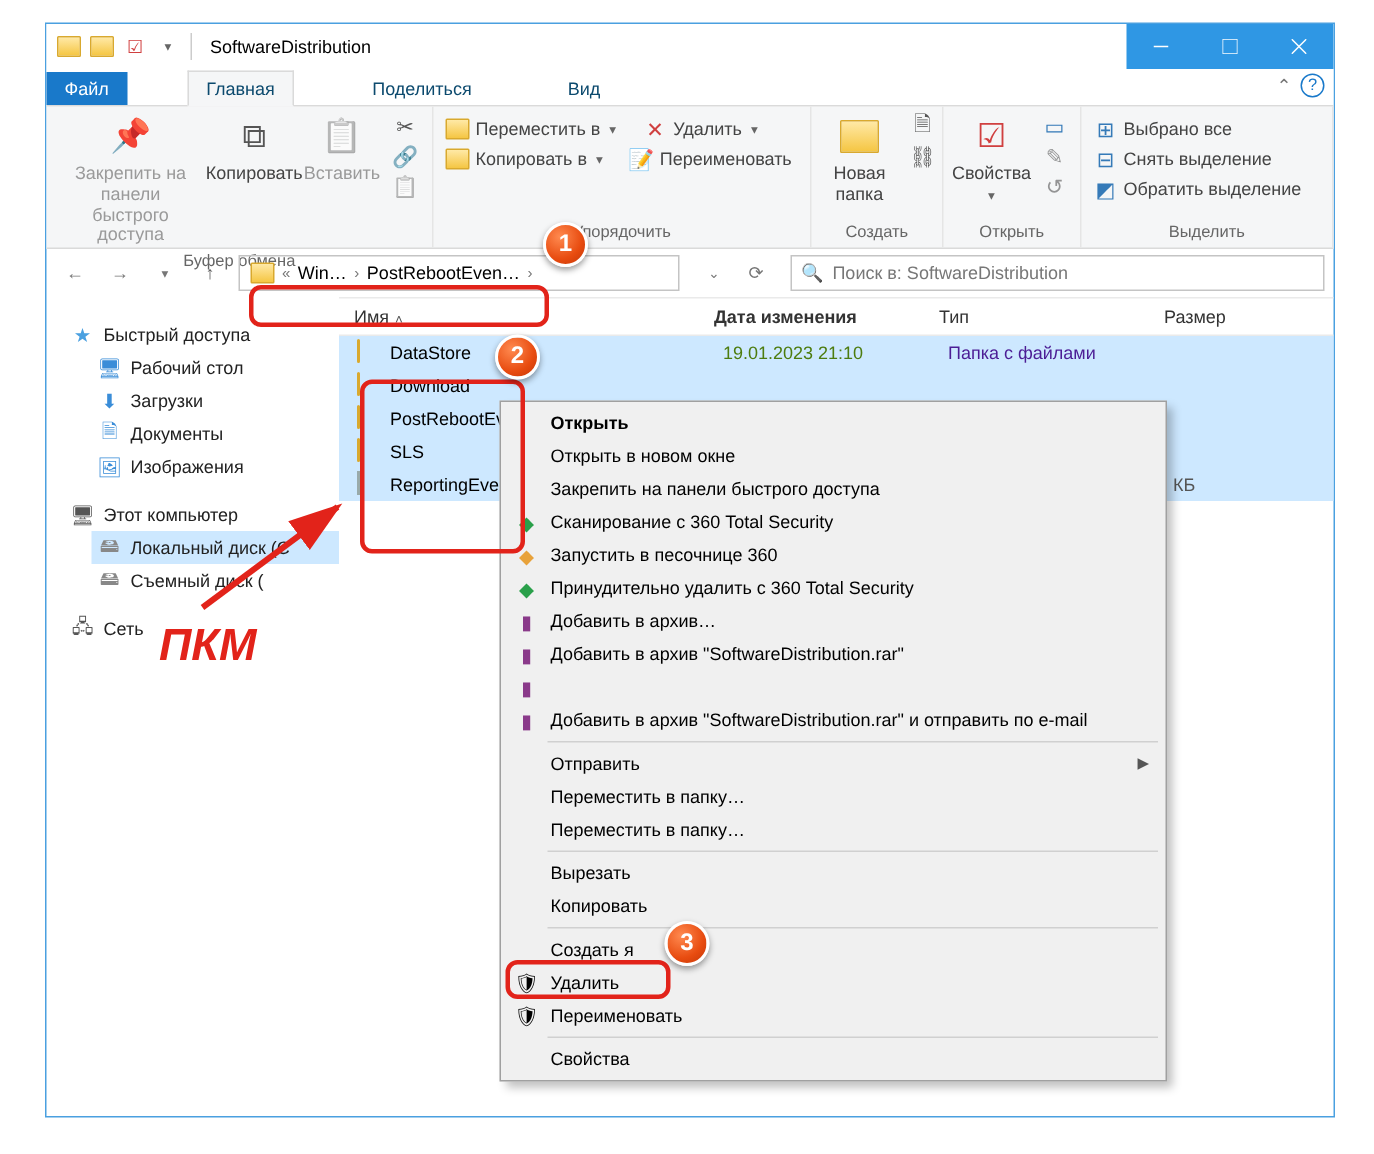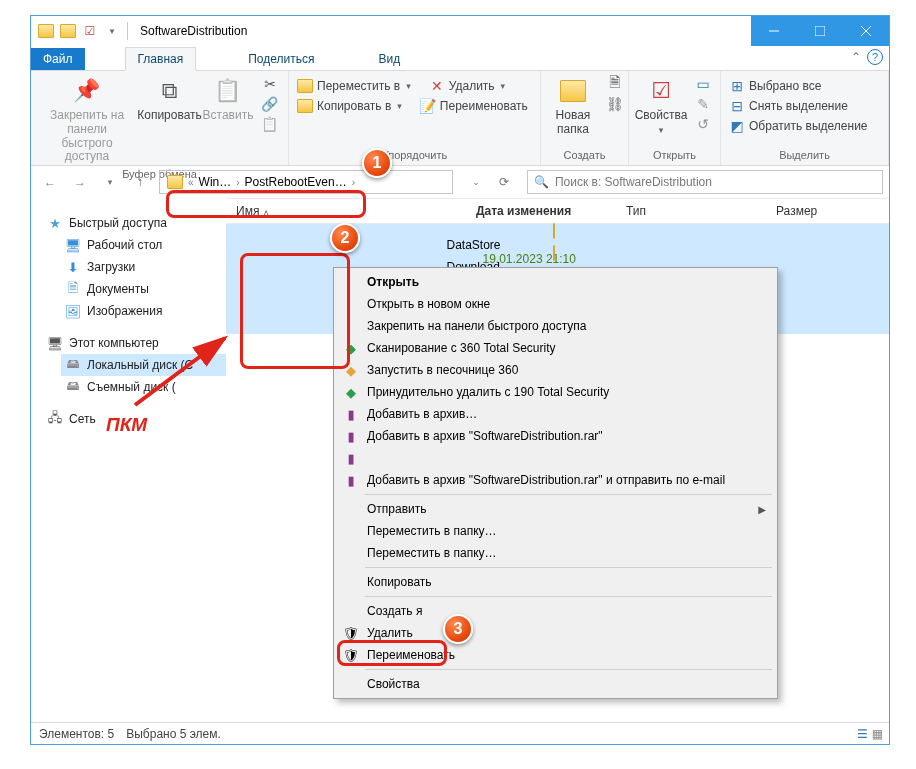--- a/index.html
+++ b/index.html
@@ -61,21 +61,21 @@
 
 .files { flex:1; }
 .col-headers { height:26px; border-top:1px solid #eaeaea; border-bottom:1px solid #eaeaea; display:flex; align-items:center; }
 .col { padding: 0 10px; color:#333; display:flex; align-items:flex-end; gap:4px; }
 .col .sort { font-size:9px; color:#555; }
 .c-name { width: 240px; }
 .c-date { width: 150px; font-weight: bold; }
 .c-type { width: 150px; }
 .c-size { flex:1; }
 .file-row { height:22px; display:flex; align-items:center; }
-.file-row.sel { background:#cde8ff;flex-direction:column; }
+.file-row.sel { background:#cde8ff; }
 .file-row .ico { width:16px; height:16px; margin:0 6px 0 12px; }
 .folder-ico-sm { width:16px; height:14px; background: linear-gradient(#ffe9a6,#f5c643); border:1px solid #d9a92e; border-radius:1px; }
 .txt-ico-sm { width:14px; height:16px; background:#fff; border:1px solid #9aa; position: relative; }
 .txt-ico-sm::before { content:""; position:absolute; left:2px; top:3px; right:2px; height:1px; background:#aab; box-shadow: 0 3px 0 #aab, 0 6px 0 #aab; }
 .file-name { width: 222px; padding-left: 0; }
 .file-date { width: 150px; color:#4d7c0f; }
 .file-type { width: 150px; color:#4c1d95; }
 .file-size { color:#555; }
 
 
@@ -86,21 +86,21 @@
 .ctx { position:absolute; left:333px; top:267px; width:445px; background:#f0f0f0; border:1px solid #a0a0a0; box-shadow: 4px 4px 6px rgba(0,0,0,.25); padding:3px; }
 .ctx-item { display:flex; align-items:center; height:22px; padding:0 18px 0 30px; position:relative; }
 .ctx-item .ico { position:absolute; left:6px; width:16px; height:16px; display:flex; align-items:center; justify-content:center; font-size:13px; }
 .ctx-item .sub { position:absolute; right:8px; font-size:10px; color:#555; }
 .ctx-item.bold { font-weight:600; }
 .ctx-sep { height:1px; background:#d0d0d0; margin:3px 2px 3px 28px; }
 
 
 .annot-box { position:absolute; border:3px solid #e2231a; border-radius:8px; pointer-events:none; }
 .annot-circle { position:absolute; width:30px; height:30px; border-radius:50%; background: radial-gradient(circle at 35% 30%, #ff8a50, #e84c10 60%, #c43607); border:2px solid #fff; box-shadow: 0 2px 4px rgba(0,0,0,.4); color:#fff; font-weight:700; font-size:16px; display:flex; align-items:center; justify-content:center; pointer-events:none; }
-.annot-text { position:absolute; color:#e2231a; font-weight:700; font-size:19px; font-style:italic; pointer-events:none; }
+.annot-text { position:absolute; color:#e2231a; font-weight:700; font-size:30px; font-style:italic; pointer-events:none; }
 .annot-arrow { position:absolute; pointer-events:none; }
 </style>
 </head>
 <body>
 
 <div class="window">
 
   <div class="titlebar">
     <div class="qat">
       <span class="qat-icon">
@@ -380,28 +380,20 @@
             <span class="ico"><span class="txt-ico-sm"></span></span>
             <span class="file-name">ReportingEvents</span>
             <span class="file-date"></span>
             <span class="file-type"></span>
             <span class="file-size">КБ</span>
           </div>
         </div>
     </div>
   </div>
 
-  <div class="statusbar">
-    <span>Элементов: 5</span>
-    <span>Выбрано 5 элем.</span>
-    <div class="right">
-      <span style="color:#357ab8">☰</span>
-      <span style="color:#888">▦</span>
-    </div>
-  </div>
 </div>
 
 <div class="ctx">
   <div class="ctx-item bold">
       <span>Открыть</span>
     </div>
   <div class="ctx-item">
       <span>Открыть в новом окне</span>
     </div>
   <div class="ctx-item">
@@ -410,21 +402,21 @@
   <div class="ctx-item">
       <span class="ico" style="color:#2aa04a">◆</span>
       <span>Сканирование с 360 Total Security</span>
     </div>
   <div class="ctx-item">
       <span class="ico" style="color:#e8a23a">◆</span>
       <span>Запустить в песочнице 360</span>
     </div>
   <div class="ctx-item">
       <span class="ico" style="color:#2aa04a">◆</span>
-      <span>Принудительно удалить с  190 Total Security</span>
+      <span>Принудительно удалить с  360 Total Security</span>
     </div>
   <div class="ctx-item">
       <span class="ico" style="color:#8a3a8a">▮</span>
       <span>Добавить в архив…</span>
     </div>
   <div class="ctx-item">
       <span class="ico" style="color:#8a3a8a">▮</span>
       <span>Добавить в архив "SoftwareDistribution.rar"</span>
     </div>
   <div class="ctx-item">
@@ -439,20 +431,23 @@
       <span>Отправить</span>
       <span class="sub">▶</span>
     </div>
   <div class="ctx-item">
       <span>Переместить в папку…</span>
     </div>
   <div class="ctx-item">
       <span>Переместить в папку…</span>
     </div>
   <div class="ctx-sep"></div>
+  <div class="ctx-item">
+      <span>Вырезать</span>
+    </div>
   <div class="ctx-item">
       <span>Копировать</span>
     </div>
   <div class="ctx-sep"></div>
   <div class="ctx-item">
       <span>Создать я</span>
     </div>
   <div class="ctx-item">
       <span class="ico">🛡</span>
       <span>Удалить</span>

